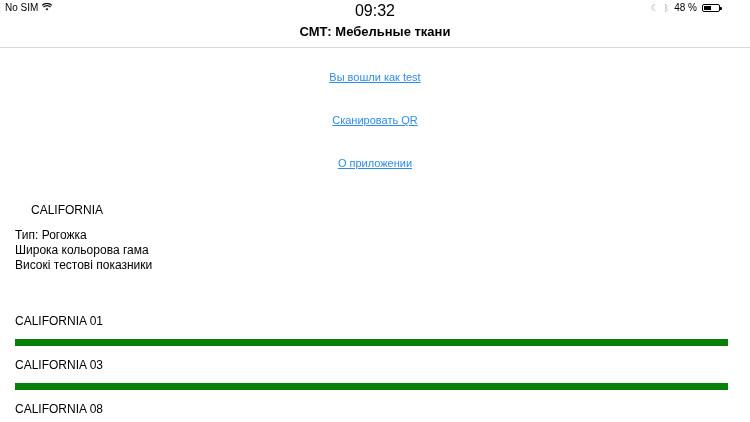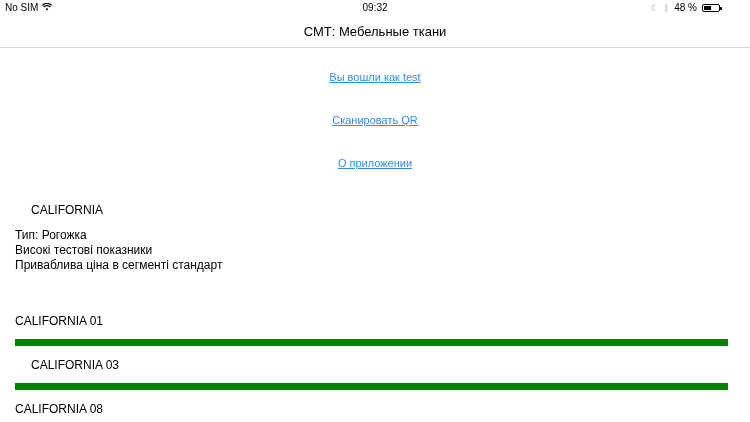--- a/index.html
+++ b/index.html
@@ -6,32 +6,32 @@
     body {
       width: 750px; height: 422px; overflow: hidden; background: #ffffff;
       font-family: "Liberation Sans", sans-serif; color: #000;
       position: relative;
     }
     .status-bar {
       position: absolute; left: 0; top: 0; width: 728px; height: 16px;
       font-size: 10px; color: #000;
     }
     .status-left { position: absolute; left: 5px; top: 2px; display: flex; align-items: center; gap: 4px; }
-    .status-center { position: absolute; left: 0; width: 750px; top: 2px; text-align: center; font-size: 10px; }
+    .status-center { position: absolute; left: 0; width: 750px; top: 2px; text-align: center; font-size: 16px; }
     .status-right { position: absolute; right: 8px; top: 2px; display: flex; align-items: center; gap: 5px; }
     .battery {
       width: 18px; height: 8px; border: 1px solid #000; border-radius: 2px; position: relative; box-sizing: border-box;
     }
     .battery .fill { position: absolute; left: 1px; top: 1px; bottom: 1px; width: 7px; background: #000; }
     .battery::after { content: ""; position: absolute; right: -3px; top: 2px; width: 2px; height: 3px; background: #000; border-radius: 0 1px 1px 0; }
     .nav-bar {
       position: absolute; left: 0; top: 16px; width: 750px; height: 31px;
       border-bottom: 1px solid #d8d8d8; text-align: center;
     }
-    .nav-title { font-size: 13px; font-weight: normal; line-height: 31px; }
+    .nav-title { font-size: 13px; font-weight: bold; line-height: 31px; }
     .link {
       position: absolute; left: 0; width: 750px; text-align: center;
       font-size: 11px; color: #2f8ce8; cursor: pointer; text-decoration: underline;
     }
     .content { position: absolute; left: 15px; font-size: 12px; }
     .info-line { line-height: 15px; font-size: 12px; }
     .bar { position: absolute; left: 15px; width: 713px; height: 7px; background: #068006; }
   </style>
 </head>
 <body>
@@ -63,23 +63,23 @@
 </div>
 
 <div class="link" style="top:71px;">Вы вошли как test</div>
 <div class="link" style="top:114px;">Сканировать QR</div>
 <div class="link" style="top:157px;">О приложении</div>
 
 <div class="content" style="top:203px;margin-left:16px;">CALIFORNIA</div>
 
 <div class="content" style="top:228px;">
   <div class="info-line">Тип: Рогожка</div>
+  <div class="info-line">Широка кольорова гама</div>
   <div class="info-line">Високі тестові показники</div>
-  <div class="info-line">Приваблива ціна в сегменті стандарт</div>
 </div>
 
 <div class="content" style="top:314px;">CALIFORNIA 01</div>
 <div class="bar" style="top:339px;"></div>
 
-<div class="content" style="top:358px;margin-left:16px;">CALIFORNIA 03</div>
+<div class="content" style="top:358px;">CALIFORNIA 03</div>
 <div class="bar" style="top:383px;"></div>
 
 <div class="content" style="top:402px;">CALIFORNIA 08</div>
 
 </body></html>

